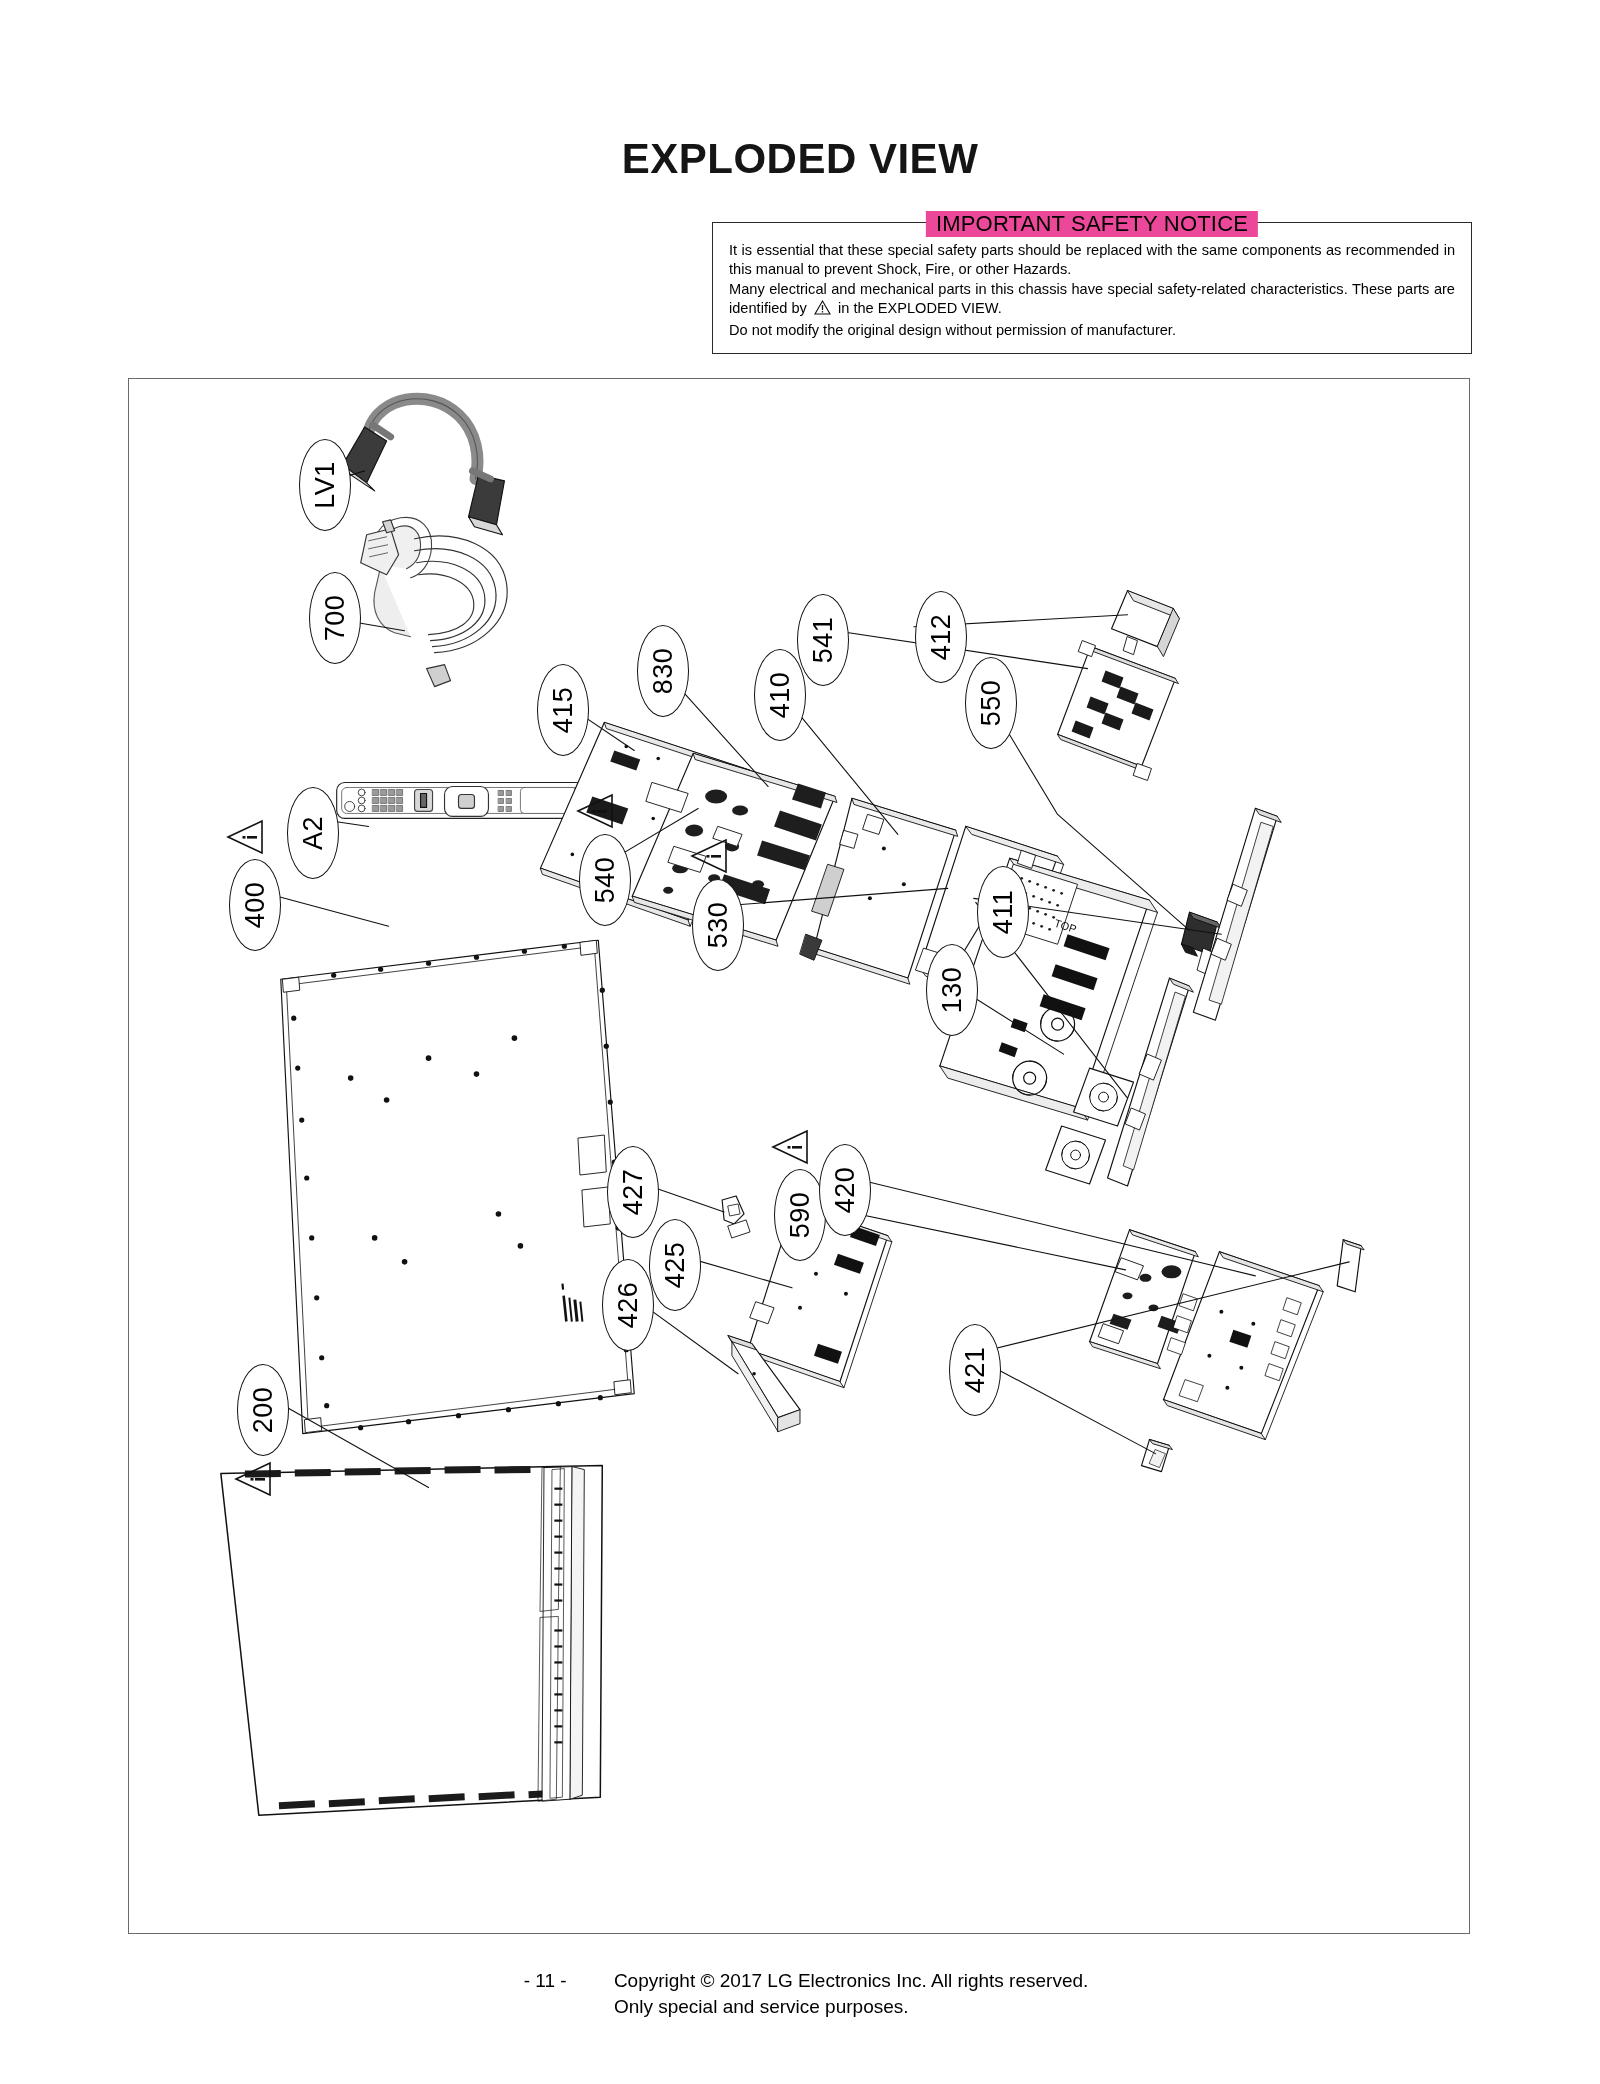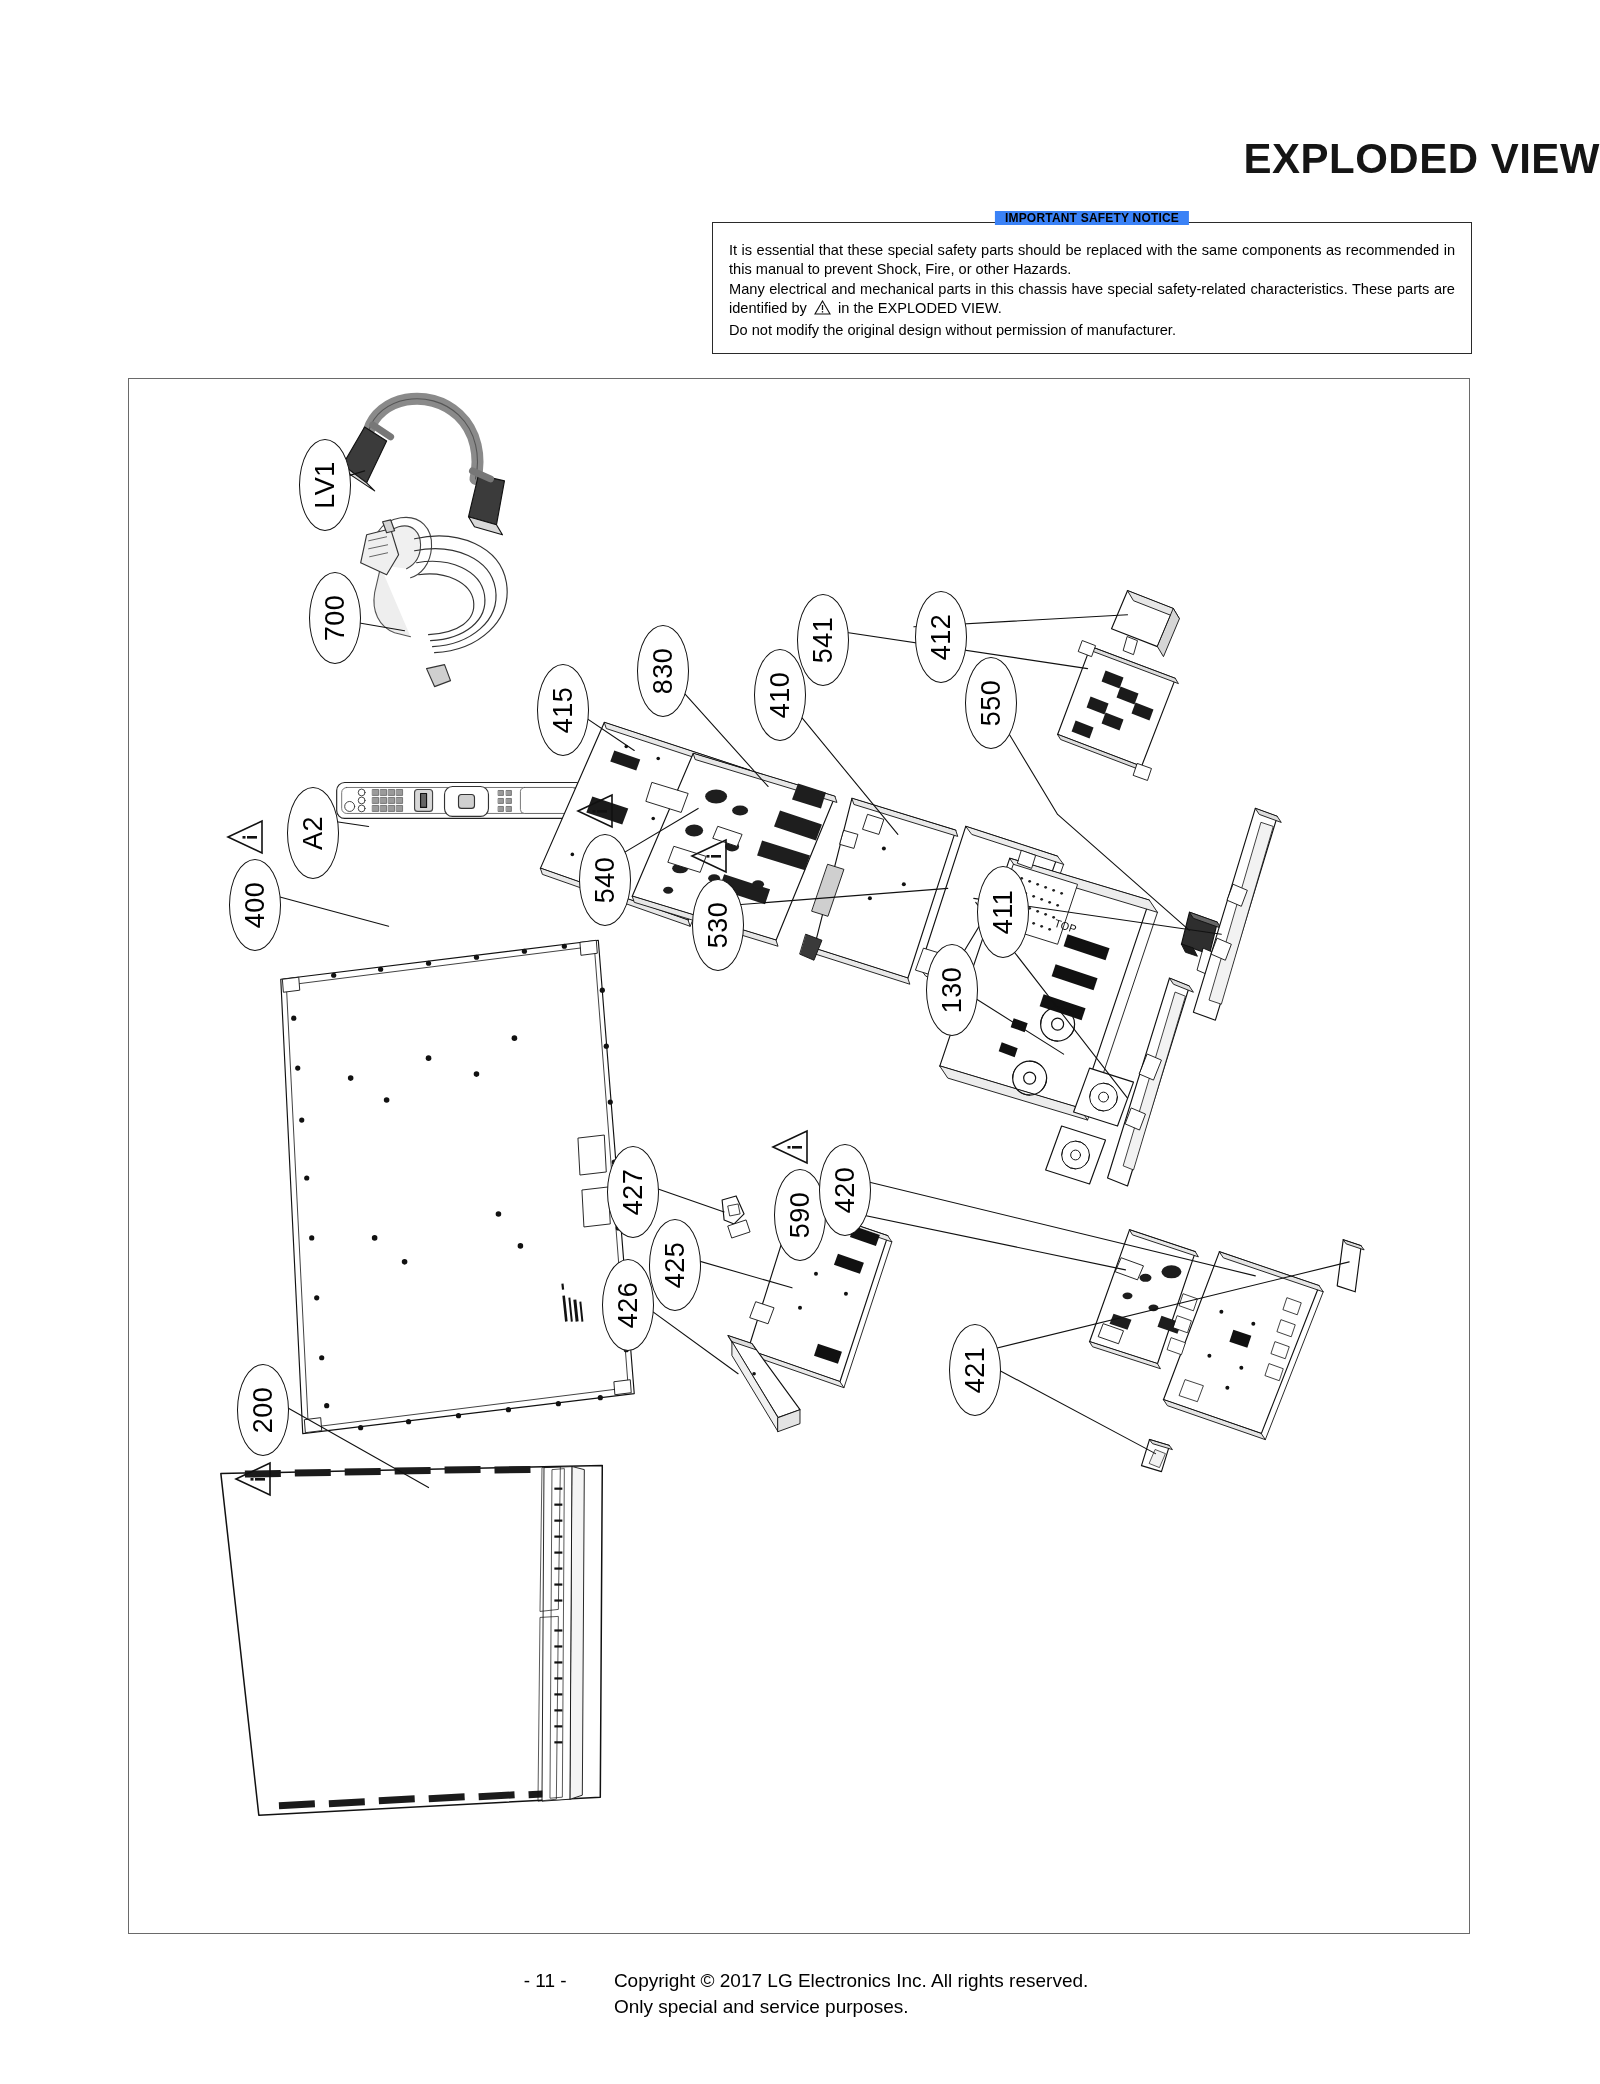--- a/index.html
+++ b/index.html
@@ -16,21 +16,21 @@
     color: #000000;
     overflow: hidden;
   }
 
   
   .page-title {
     position: absolute;
     left: 0;
     top: 135px;
     width: 1600px;
-    text-align: right;
+    text-align: center;
     font-size: 42px;
     font-weight: bold;
     letter-spacing: 0.5px;
     color: #151515;
   }
 
   
   .safety-notice {
     position: absolute;
     left: 712px;
@@ -38,24 +38,24 @@
     width: 760px;
     border: 1.5px solid #2a2a2a;
     box-sizing: border-box;
     padding: 18px 16px 12px 16px;
   }
   .safety-legend {
     position: absolute;
     left: 50%;
     top: -12px;
     transform: translateX(-50%);
-    background: #3b82f6;
+    background: #ec4899;
     padding: 0 10px;
-    font-size: 12px;
-    font-weight: bold;
+    font-size: 22px;
+    font-weight: normal;
     white-space: nowrap;
     letter-spacing: 0.2px;
   }
   .safety-body p {
     margin: 0 0 1px 0;
     font-size: 14.6px;
     line-height: 1.30;
     text-align: justify;
     text-justify: inter-word;
   }

